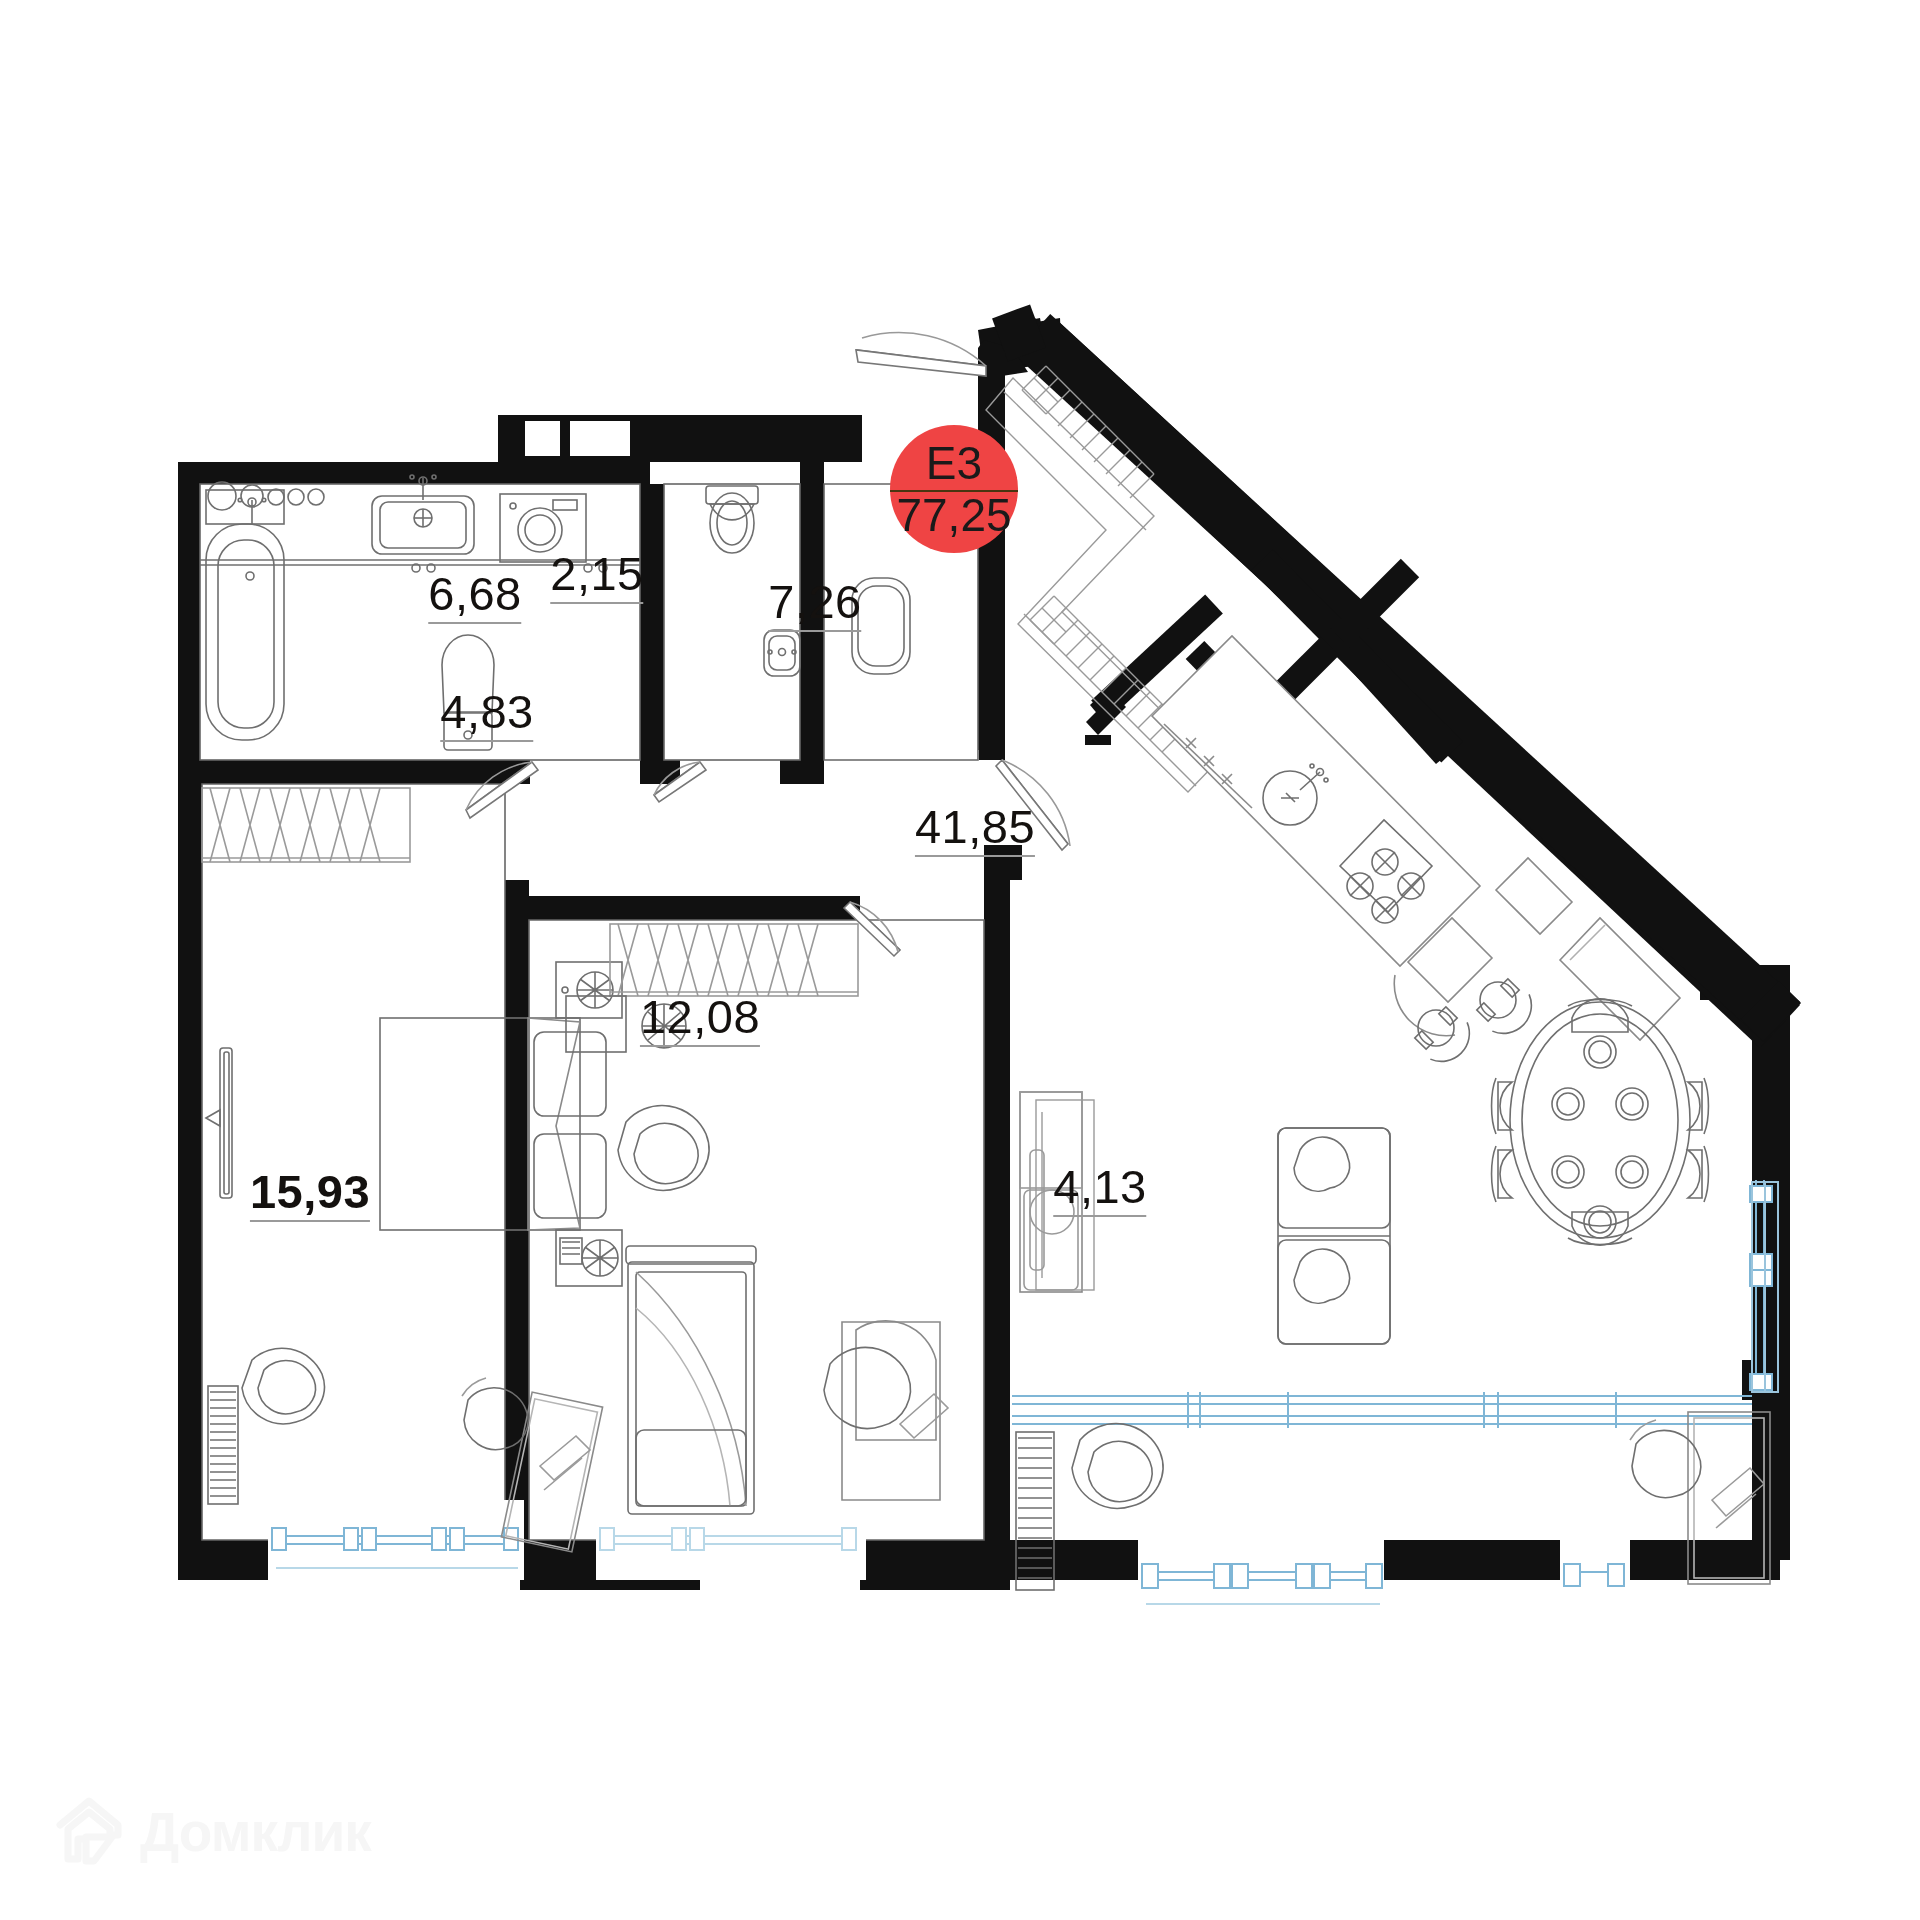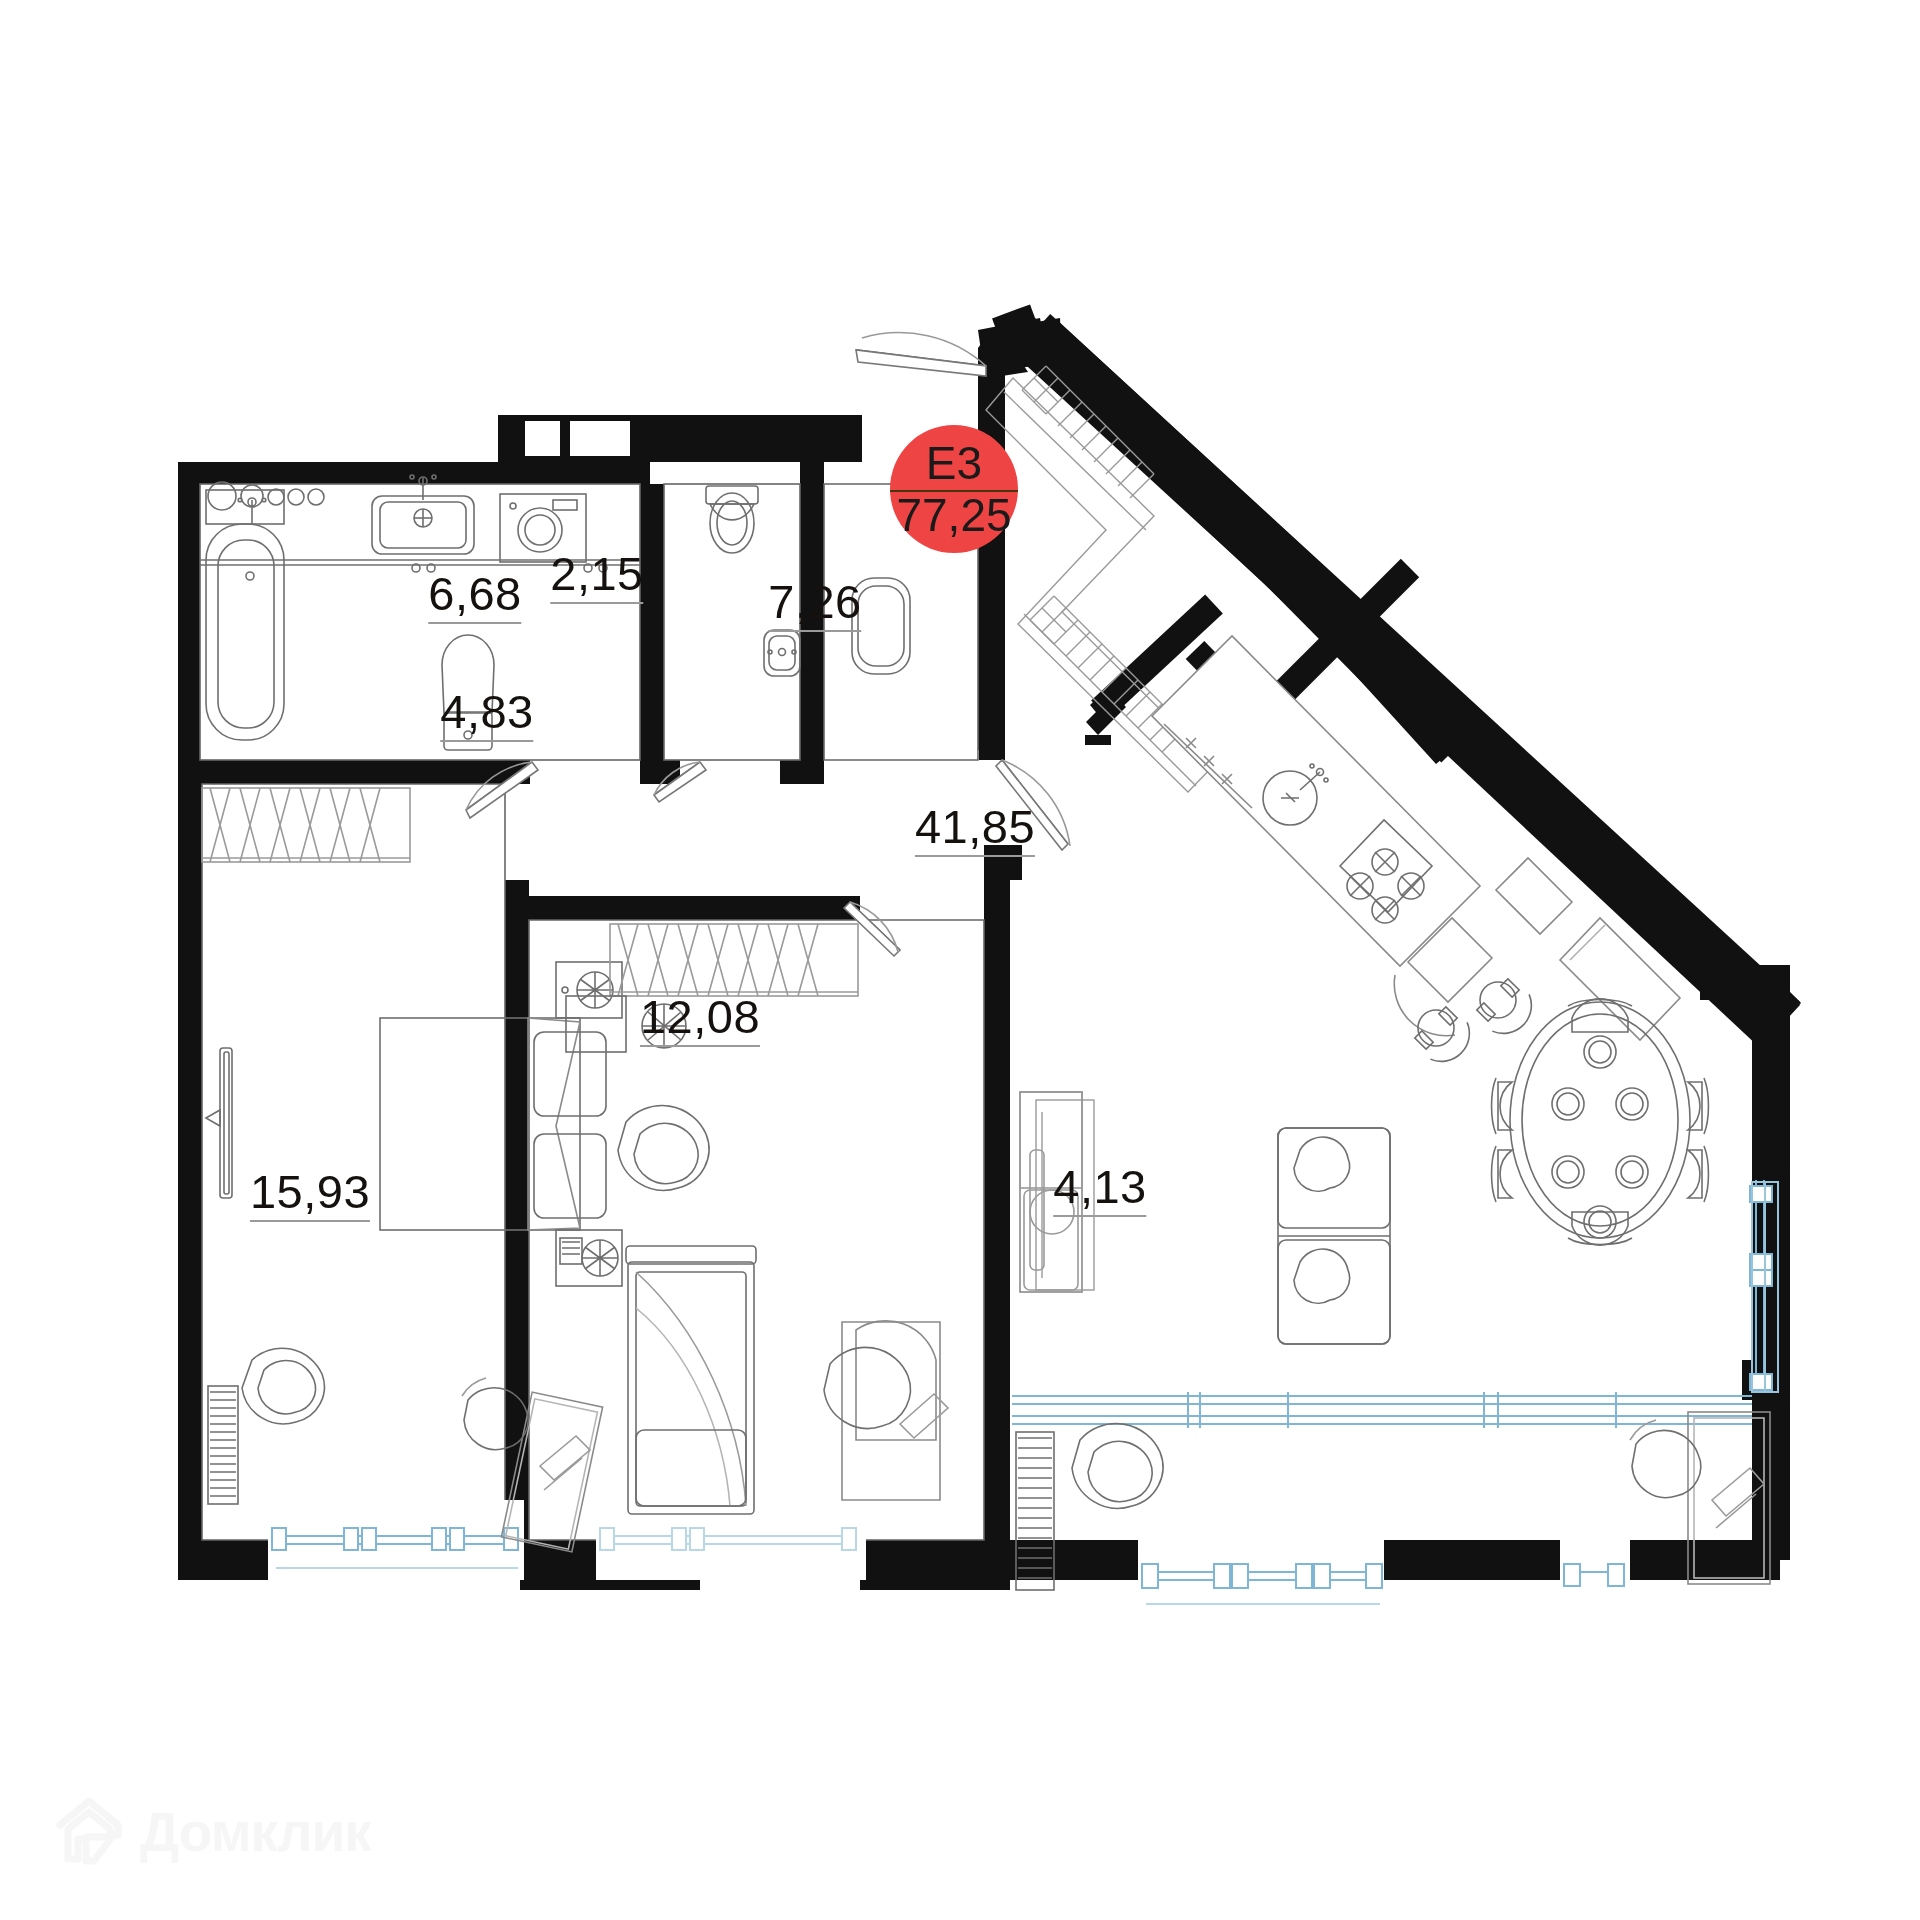--- a/index.html
+++ b/index.html
@@ -646,21 +646,21 @@
     <span class="rule"></span>
   </div>
   <div class="area-label" style="left:975px; top:830px;">
     <span class="num">41,85</span>
     <span class="rule"></span>
   </div>
   <div class="area-label" style="left:700px; top:1020px;">
     <span class="num">12,08</span>
     <span class="rule"></span>
   </div>
-  <div class="area-label" style="left:310px; top:1195px;">
+  <div class="area-label" style="left:310px; top:1195px;font-weight:bold;">
     <span class="num">15,93</span>
     <span class="rule"></span>
   </div>
   <div class="area-label" style="left:1100px; top:1190px;">
     <span class="num">4,13</span>
     <span class="rule"></span>
   </div>
 
   <div id="badge" style="left:890px; top:425px;">
     <span class="badge-code">E3</span>

